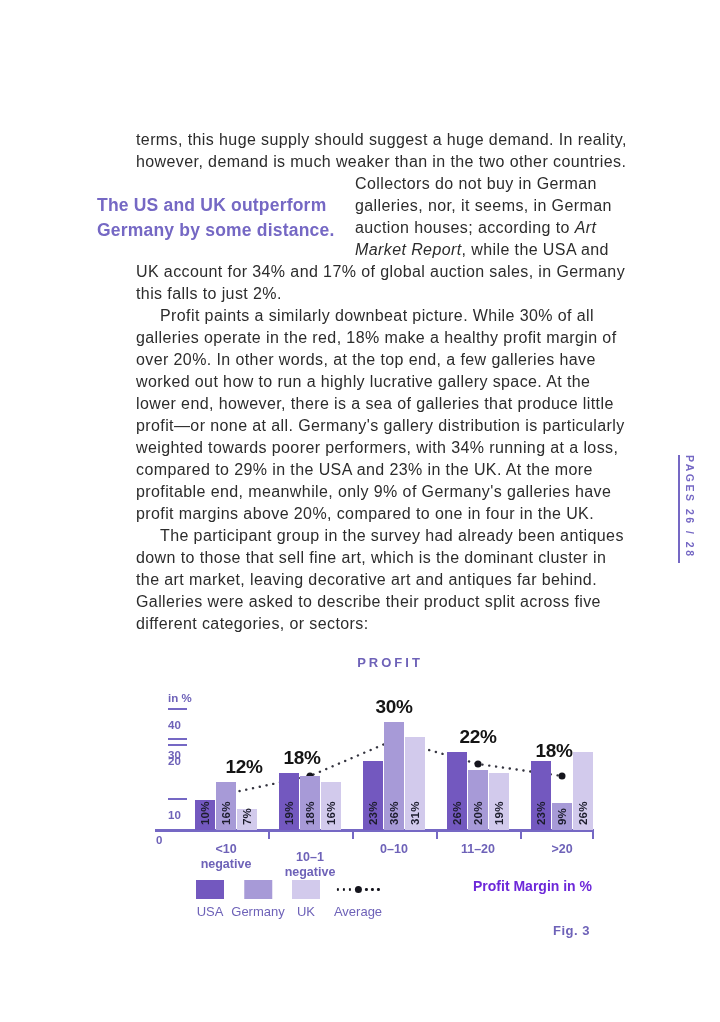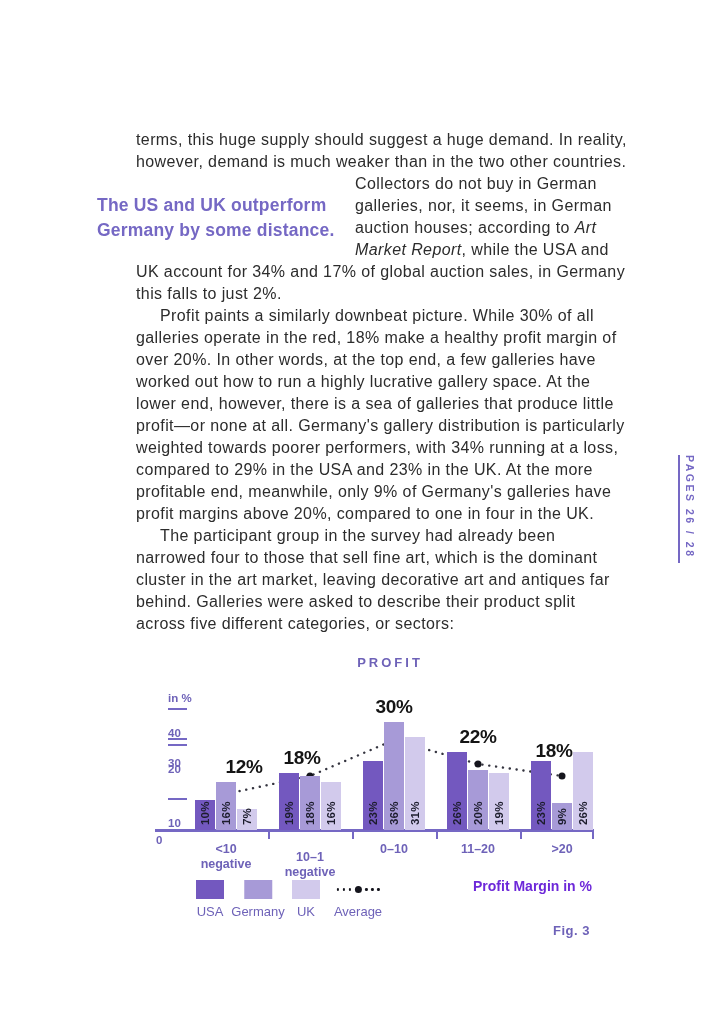--- a/index.html
+++ b/index.html
@@ -27,21 +27,21 @@
     font-size:10.5px; font-weight:bold; letter-spacing:2.5px; color:#7568C4;
   }
   
   .chart-layer{position:absolute; left:0; top:0; width:720px; height:1022px; pointer-events:none;}
   .chart-title{
     position:absolute; left:300px; top:655px; width:180px; text-align:center;
     font-size:13px; font-weight:bold; letter-spacing:3px; color:#6E62B8;
   }
   .unit-label{position:absolute; left:168px; top:692px; font-size:11.5px; font-weight:bold; color:#6E62B8;}
   .ytick{
-    position:absolute; border-top:2px solid #7568C4; width:19px; padding-top:17px;
+    position:absolute; border-top:2px solid #7568C4; width:19px; padding-top:9px;
     font-size:11.5px; font-weight:600; color:#6E62B8;
   }
   .yzero{position:absolute; font-size:11.5px; font-weight:600; color:#6E62B8;}
   .baseline{position:absolute; height:3px; background:#7568C4;}
   .btick{position:absolute; width:2px; height:9px; background:#7568C4;}
   .bar{position:absolute;}
   .bar-label{
     position:absolute; width:60px; height:16px; line-height:16px;
     transform-origin:0 0; transform:rotate(-90deg);
     font-size:11.5px; font-weight:bold; color:#1c1c2c; letter-spacing:0.2px;
@@ -75,21 +75,21 @@
   #avg-svg{position:absolute; left:0; top:640px;}
 </style>
 </head>
 <body>
 
 <div class="page">
 
   <div class="body-text">
     <p><span>terms, this huge supply should suggest a huge demand. In reality, however, demand is much weaker than in the two other </span><span class="pullquote">The US and UK outperform Germany by some distance.</span><span>countries. Collectors do not buy in German galleries, nor, it seems, in German auction houses; according to </span><em>Art Market Report</em><span>, while the USA and UK account for 34% and 17% of global auction sales, in Germany this falls to just 2%.</span></p>
     <p class="indent">Profit paints a similarly downbeat picture. While 30% of all galleries operate in the red, 18% make a healthy profit margin of over 20%. In other words, at the top end, a few galleries have worked out how to run a highly lucrative gallery space. At the lower end, however, there is a sea of galleries that produce little profit—or none at all. Germany's gallery distribution is particularly weighted towards poorer performers, with 34% running at a loss, compared to 29% in the USA and 23% in the UK. At the more profitable end, meanwhile, only 9% of Germany's galleries have profit margins above 20%, compared to one in four in the UK.</p>
-    <p class="indent">The participant group in the survey had already been narrowed four to those that sell fine art, which is the dominant cluster in the art market, leaving decorative art and antiques far behind. Galleries were asked to describe their product split across five different categories, or sectors:</p>
+    <p class="indent">The participant group in the survey had already been antiques down to those that sell fine art, which is the dominant cluster in the art market, leaving decorative art and antiques far behind. Galleries were asked to describe their product split across five different categories, or sectors:</p>
   </div>
 
   <div class="side-marker">PAGES 26 / 28</div>
 
   <div class="chart-layer">
     <div class="chart-title">PROFIT</div>
     <div class="unit-label">in %</div>
     <svg id="avg-svg" width="720" height="260" viewBox="0 640 720 260">
         <polyline fill="none" stroke="#34343f" stroke-width="2.4" stroke-linecap="round" stroke-dasharray="0.1 6.8" points="226,794 310,776 394,740 478,764 562,776"></polyline>
         <circle cx="226" cy="794" r="3.5" fill="#15151d"></circle>

